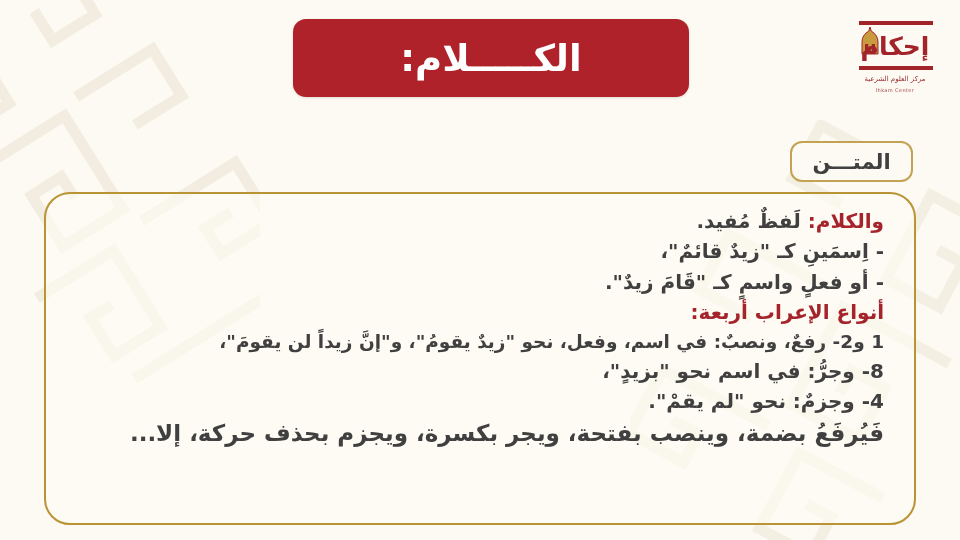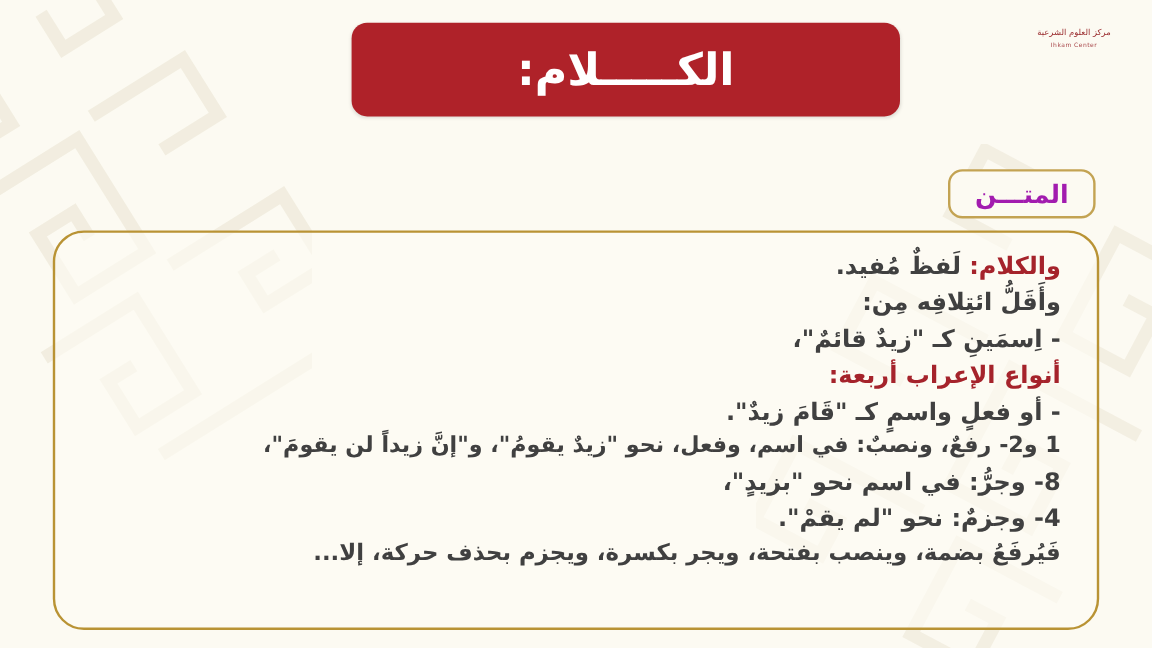--- a/index.html
+++ b/index.html
@@ -25,21 +25,21 @@
     pointer-events:none;
     opacity:.45;
   }
   .wm-left  { left:-40px; top:-60px;  width:300px; height:460px; }
   .wm-right { right:-10px; top:120px; width:340px; height:430px; transform:scaleX(-1); }
 
   
   .title-banner {
     position:absolute;
     left:293px; top:19px;
-    width:457px; height:78px;
+    width:396px; height:78px;
     background:#AF2229;
     border-radius:13px;
     display:flex;
     align-items:center;
     justify-content:center;
     box-shadow:0 1px 3px rgba(0,0,0,.12);
   }
   .title-text {
     color:#ffffff;
     font-family:"DejaVu Sans", sans-serif;
@@ -118,21 +118,21 @@
     width:123px; height:41px;
     border:2px solid #C3A353;
     border-radius:12px;
     background:#FCFAF2;
     display:flex;
     align-items:center;
     justify-content:center;
     z-index:4;
   }
   .matn-text {
-    color:#a21caf;
+    color:#404040;
     font-family:"DejaVu Sans", sans-serif;
     font-size:21px;
     font-weight:bold;
     direction:rtl;
     white-space:nowrap;
   }
 
   
   .content-box {
     position:absolute;
@@ -148,21 +148,21 @@
   .lines {
     direction:rtl;
     text-align:right;
     font-family:"DejaVu Sans", sans-serif;
     color:#131313;
     font-size:20px;
     font-weight:bold;
     line-height:1.52;
   }
   .line { white-space:nowrap; }
-  .line.tight { font-size:19px; }
+  .line.tight { font-size:23px; }
   .line.small { font-size:18.5px; }
 
   .red  { color:#A5232B; }
   .gold { color:#404040; }
   .dark { color:#404040; }
 </style>
 </head>
 <body>
 
 <div id="slide">
@@ -188,35 +188,44 @@
       <path d="M20 320 h95 v85 h-58 v-44 h28"></path>
       <path d="M155 310 h120 v72 h-62 v-32 h30"></path>
     </g>
   </svg>
 
   <div class="title-banner">
     <span class="title-text">الكـــــلام:</span>
   </div>
 
   <div class="logo">
+    <div class="logo-mark">
+      <div class="logo-bar-top"></div>
+      <svg class="logo-dome" viewBox="0 0 22 30" xmlns="http://www.w3.org/2000/svg" aria-hidden="true">
+        <path d="M11 1 L12.2 5 Q19 9 19 16 L19 28 L3 28 L3 16 Q3 9 9.8 5 Z" fill="#C89B3E" stroke="#A2242A" stroke-width="1"></path>
+        <rect x="6" y="18" width="3.2" height="10" fill="#A2242A"></rect>
+        <rect x="12.8" y="18" width="3.2" height="10" fill="#A2242A"></rect>
+      </svg>
+      <div class="logo-word">إحكام</div>
+      <div class="logo-bar-bottom"></div>
+    </div>
     <div class="logo-sub">مركز العلوم الشرعية</div>
     <div class="logo-sub logo-sub2">Ihkam Center</div>
   </div>
 
   <div class="matn-tab">
     <span class="matn-text">المتـــن</span>
   </div>
 
   <div class="content-box">
     <div class="lines" id="content-lines">
         <div class="line"><span class="red">والكلام: </span><span class="dark">لَفظٌ مُفيد.</span></div>
-        <div class="line"><span class="dark">وأَقَلُّ ائتِلافِه مِن:</span></div>
         <div class="line"><span class="dark">- </span><span class="gold">اِسمَينِ</span><span class="dark"> كـ "زيدٌ قائمٌ"،</span></div>
+        <div class="line"><span class="dark">- </span><span class="gold">أو فعلٍ واسمٍ</span><span class="dark"> كـ "قَامَ زيدٌ".</span></div>
         <div class="line"><span class="red">أنواع الإعراب أربعة:</span></div>
-        <div class="line"><span class="dark">- </span><span class="gold">أو فعلٍ واسمٍ</span><span class="dark"> كـ "قَامَ زيدٌ".</span></div>
         <div class="line small"><span class="gold">1 و2- رفعٌ، ونصبٌ:</span><span class="dark"> في اسم، وفعل، نحو "زيدٌ يقومُ"، و"إنَّ زيداً لن يقومَ"،</span></div>
         <div class="line"><span class="gold">8- وجرُّ:</span><span class="dark"> في اسم نحو "بزيدٍ"،</span></div>
         <div class="line"><span class="gold">4- وجزمٌ:</span><span class="dark"> نحو "لم يقمْ".</span></div>
         <div class="line tight"><span class="dark">فَيُرفَعُ بضمة، وينصب بفتحة، ويجر بكسرة، ويجزم بحذف حركة، إلا...</span></div>
       </div>
   </div>
 
 </div>
 
 </body></html>

